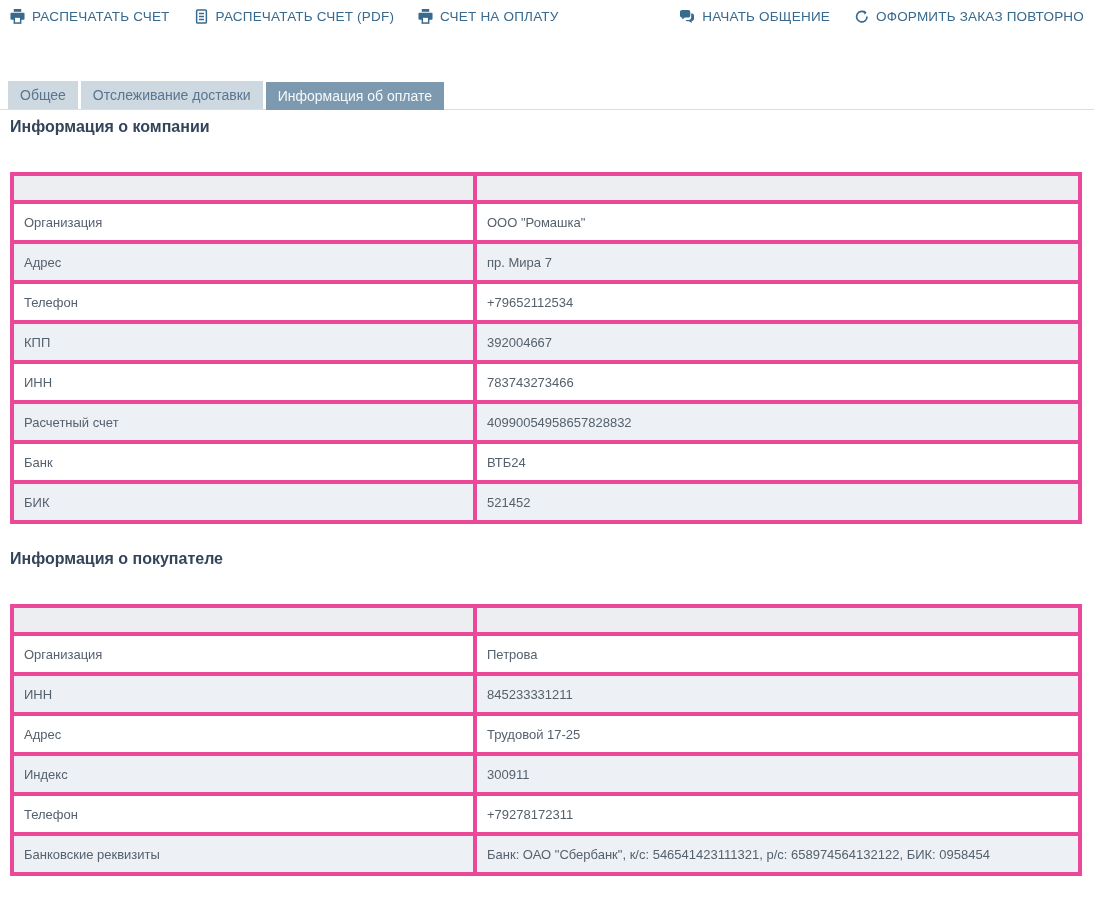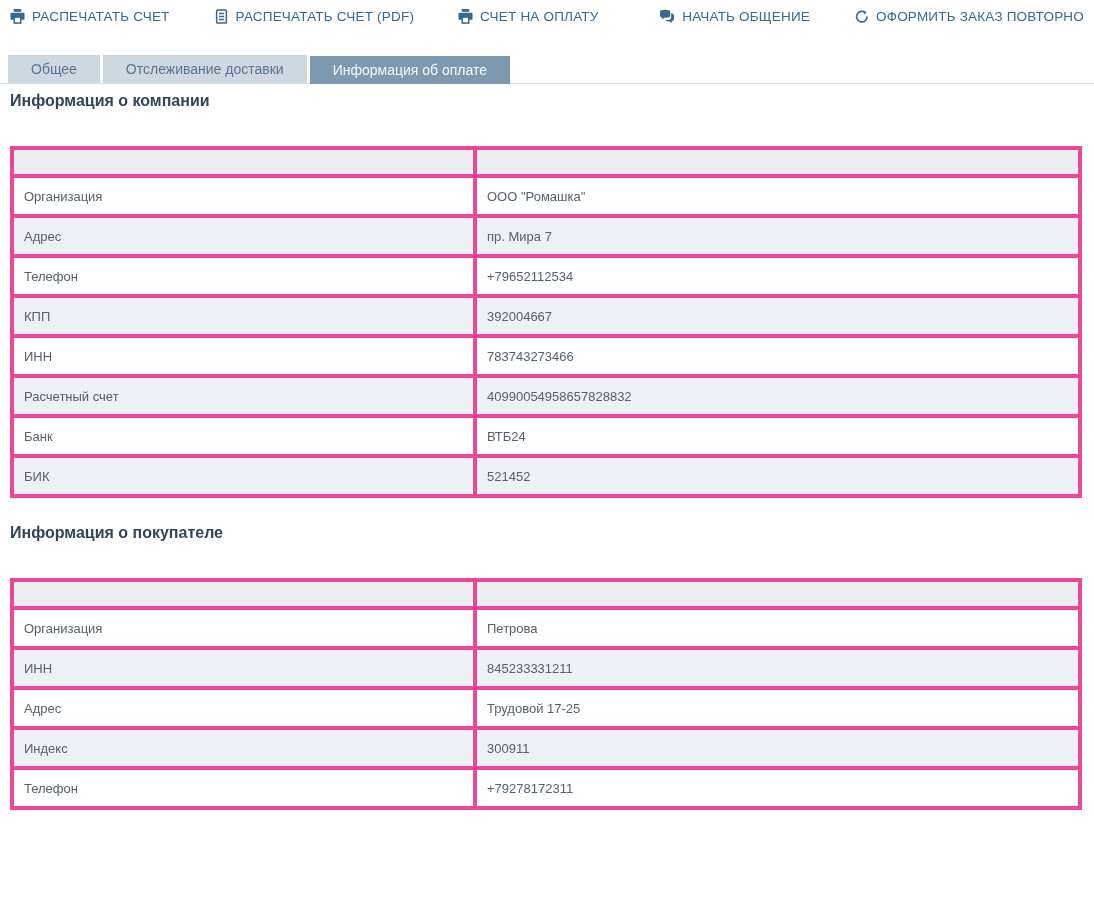--- a/index.html
+++ b/index.html
@@ -9,40 +9,40 @@
     font-family: "Liberation Sans", sans-serif;
     color: #55616d;
     overflow: hidden;
   }
 
   
   .toolbar {
     display: flex; justify-content: space-between; align-items: center;
     padding: 9px 10px 0 10px;
   }
-  .toolbar-group { display: flex; gap: 44px; }
+  .toolbar-group { display: flex; gap: 24px; }
   .toolbar-item {
     display: flex; align-items: center; gap: 7px;
     color: #38698e; font-size: 13.5px; letter-spacing: .2px;
     cursor: pointer; white-space: nowrap;
   }
   .toolbar-item svg { display: block; }
 
   
   .tabbar {
     margin-top: 31px;
     padding-left: 8px;
     border-bottom: 1px solid #d9dee3;
     display: flex; gap: 3px;
     align-items: flex-end;
   }
   .tab {
     background: #cdd8e0; color: #5a7590;
-    font-size: 14px; padding: 6px 23px;
-    cursor: pointer; white-space: nowrap;
+    font-size: 14px; padding: 6px 12px;
+    cursor: pointer; white-space: nowrap; margin-top: 26px;
   }
   .tab.active {
     background: #7d99af; color: #f5f8fa;
     margin-bottom: -1px;
   }
 
   
   .content { padding: 0 12px 0 10px; }
   .section-title {
     margin-top: 8px;
@@ -217,16 +217,20 @@
         <td>Трудовой 17-25</td>
       </tr>
       <tr>
         <td>Индекс</td>
         <td>300911</td>
       </tr>
       <tr>
         <td>Телефон</td>
         <td>+79278172311</td>
       </tr>
+      <tr>
+        <td>Банковские реквизиты</td>
+        <td>Банк: ОАО "Сбербанк", к/с: 546541423111321, р/с: 658974564132122, БИК: 0958454</td>
+      </tr>
     </tbody>
   </table>
 
 </div>
 
 </body></html>

